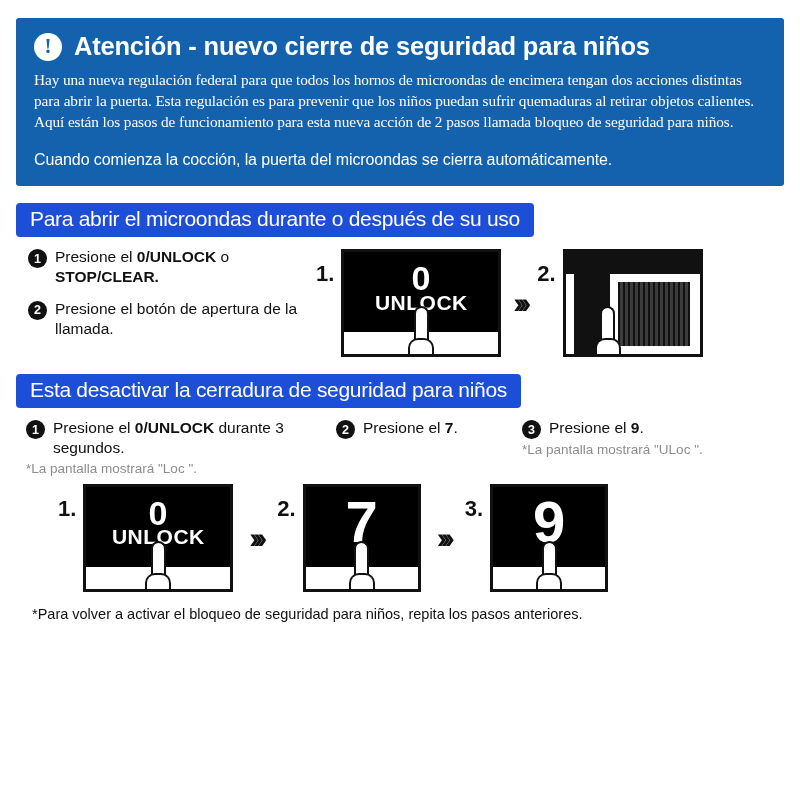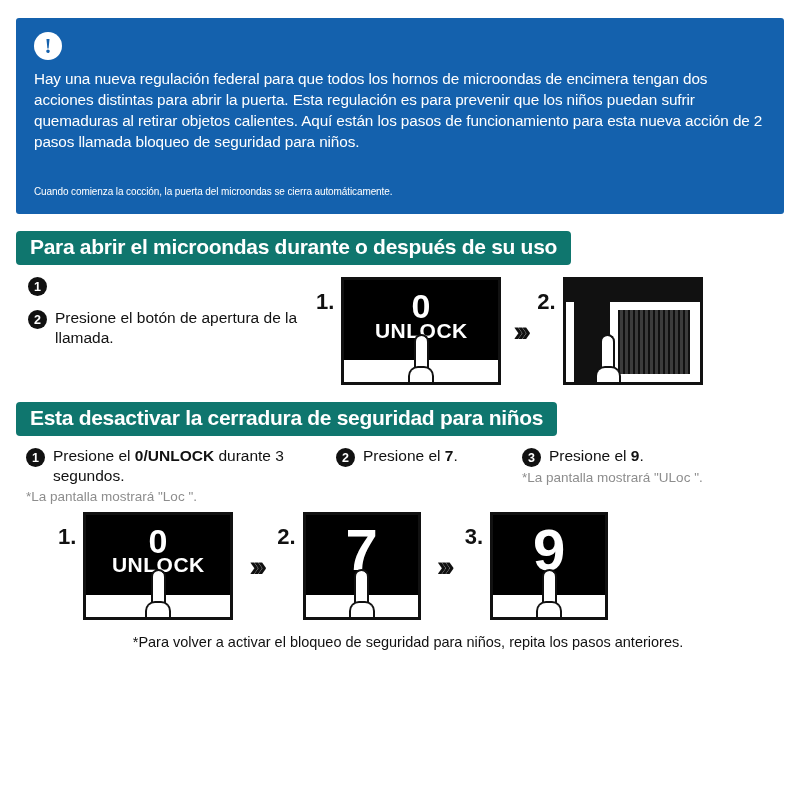--- a/index.html
+++ b/index.html
@@ -55,39 +55,40 @@
     font-size: 25.5px;
     font-weight: bold;
     letter-spacing: -0.2px;
     white-space: nowrap;
   }
   .banner-body {
     margin-top: 9px;
     font-size: 15.3px;
     line-height: 1.37;
     letter-spacing: -0.1px;
+    font-family: Liberation Serif, serif;
   }
   .banner-note {
-    margin-top: 32px;
-    font-size: 10px;
+    margin-top: 16px;
+    font-size: 16px;
     line-height: 1.35;
     letter-spacing: -0.1px;
   }
 
   
   .section {
     margin-top: 17px;
     position: relative;
   }
   .sec-header {
     display: inline-block;
-    background: #0f766e;
+    background: #1d4ed8;
     color: #ffffff;
     font-size: 21px;
-    font-weight: bold;
+    font-weight: normal;
     letter-spacing: -0.3px;
     padding: 4px 14px 6px 14px;
     border-radius: 4px;
     white-space: nowrap;
   }
 
   
   .badge {
     display: inline-flex;
     align-items: center;
@@ -271,44 +272,48 @@
     align-items: center;
     justify-content: flex-start;
     gap: 2px;
     padding-left: 42px;
   }
 
   .footnote {
     margin-top: 14px;
     font-size: 14.5px;
     padding-left: 16px;
-    text-align: center;
   }
 </style>
 </head>
 <body>
 
 <div class="page">
 
   <div class="banner">
     <div class="banner-head">
       <div class="bang-icon">!</div>
+      <div class="banner-title">Atención - nuevo cierre de seguridad para niños</div>
     </div>
     <div class="banner-body">Hay una nueva regulación federal para que todos los hornos de microondas de encimera tengan dos acciones distintas para abrir la puerta. Esta regulación es para prevenir que los niños puedan sufrir quemaduras al retirar objetos calientes. Aquí están los pasos de funcionamiento para esta nueva acción de 2 pasos llamada bloqueo de seguridad para niños.</div>
     <div class="banner-note">Cuando comienza la cocción, la puerta del microondas se cierra automáticamente.</div>
   </div>
 
   <div class="section">
     <div class="sec-header">Para abrir el microondas durante o después de su uso</div>
 
     <div class="sec1-body">
       <div class="sec1-text">
 
         <div class="step-line">
           <span class="badge">1</span>
+          <span>
+            <span>Presione el </span><span class="b">0/UNLOCK</span><span> o </span><br>
+            <span class="b">STOP/CLEAR.</span>
+          </span>
         </div>
 
         <div class="step-line">
           <span class="badge">2</span>
           <span>Presione el botón de apertura de la llamada.</span>
         </div>
 
       </div>
 
       <div class="sec1-figs">

